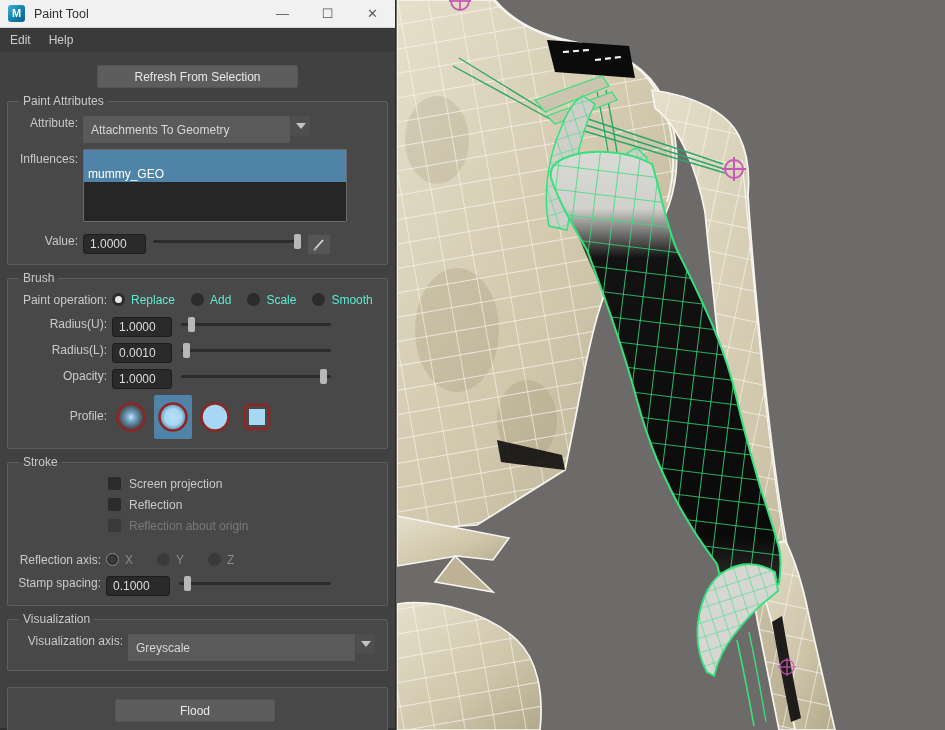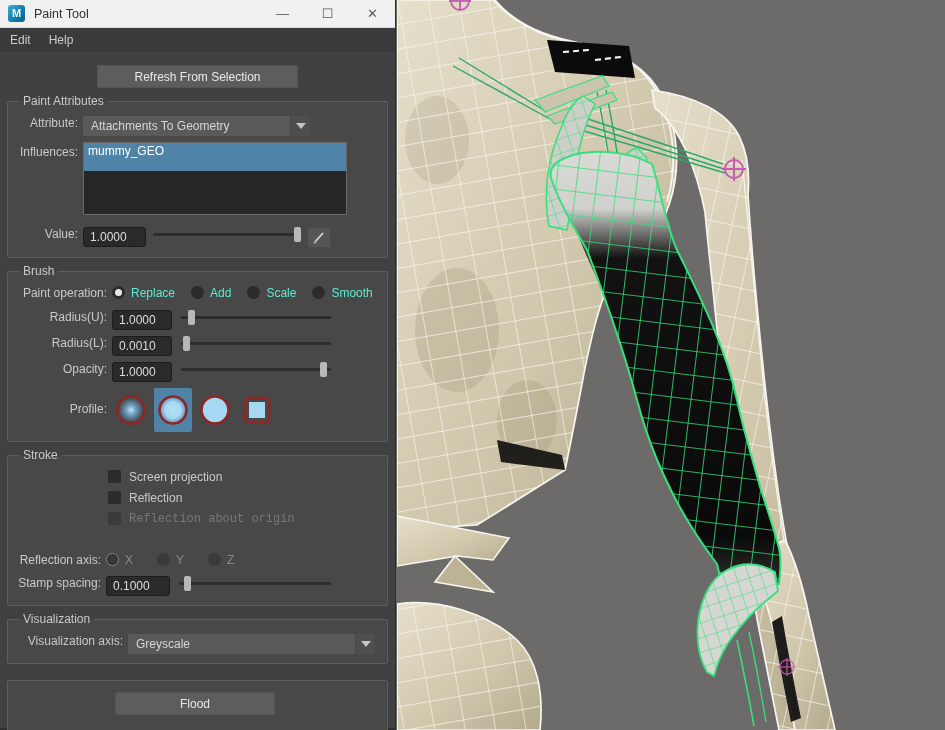--- a/index.html
+++ b/index.html
@@ -64,35 +64,35 @@
   .w-st  { width:85px; }
   .w-vz  { width:107px; }
 
   .field {
     background:#2a2a2a; border:1px solid #1d1d1d; border-radius:3px;
     color:#dcdcdc; height:20px; line-height:18px; padding:0 6px; flex:none;
   }
   .f63 { width:63px; } .f60 { width:60px; } .f64 { width:64px; }
 
   .dropdown {
-    height:20px; background:#5a5a5a; color:#d6d6d6; display:flex;
+    height:27px; background:#5a5a5a; color:#d6d6d6; display:flex;
     align-items:center; padding:0 8px; flex:none; border-radius:1px;
   }
   .dd-arrow {
     width:19px; height:20px; background:#4e4e4e; margin-left:1px; flex:none;
     display:flex; align-items:center; justify-content:center; border-radius:1px;
   }
   .tri-down { width:0; height:0; border-left:5px solid transparent;
     border-right:5px solid transparent; border-top:6px solid #c4c4c4; }
 
   .listbox {
     width:264px; height:73px; background:#262626; border:1px solid #6a6a6a;
     border-radius:1px; overflow:hidden; flex:none;
   }
-  .list-item { height:28px; line-height:17px; padding:0 4px; color:#e8e8e8; }
+  .list-item { height:17px; line-height:17px; padding:16px 4px; color:#e8e8e8; }
   .list-item.selected { background:#4f84a8; color:#ffffff; }
 
   .slider { position:relative; height:15px; flex:none; }
   .s-val { width:148px; margin-left:7px; }
   .s-br  { width:150px; margin-left:9px; }
   .s-stamp { width:152px; margin-left:9px; }
   .track { position:absolute; left:0; right:0; top:6px; height:3px;
     background:#2c2c2c; border-radius:2px; }
   .handle { position:absolute; top:0; width:7px; height:15px;
     background:#b8b8b8; border-radius:2px; }
@@ -286,21 +286,21 @@
       <div class="section-title">Stroke</div>
 
       <div class="row cb-row">
         <span class="checkbox"></span>
         <span class="cb-lbl">Screen projection</span>
       </div>
       <div class="row cb-row">
         <span class="checkbox"></span>
         <span class="cb-lbl">Reflection</span>
       </div>
-      <div class="row cb-row" style="margin-bottom:25px;font-family:Liberation Mono, monospace;">
+      <div class="row cb-row" style="margin-bottom:18px;">
         <span class="checkbox disabled"></span>
         <span class="cb-lbl dim">Reflection about origin</span>
       </div>
 
       <div class="row" style="margin-bottom:9px;">
         <span class="lbl w-st">Reflection axis:</span>
         <span class="radio disabled selected"></span>
         <span class="r-lbl dim">X</span>
         <span class="radio disabled"></span>
         <span class="r-lbl dim">Y</span>

